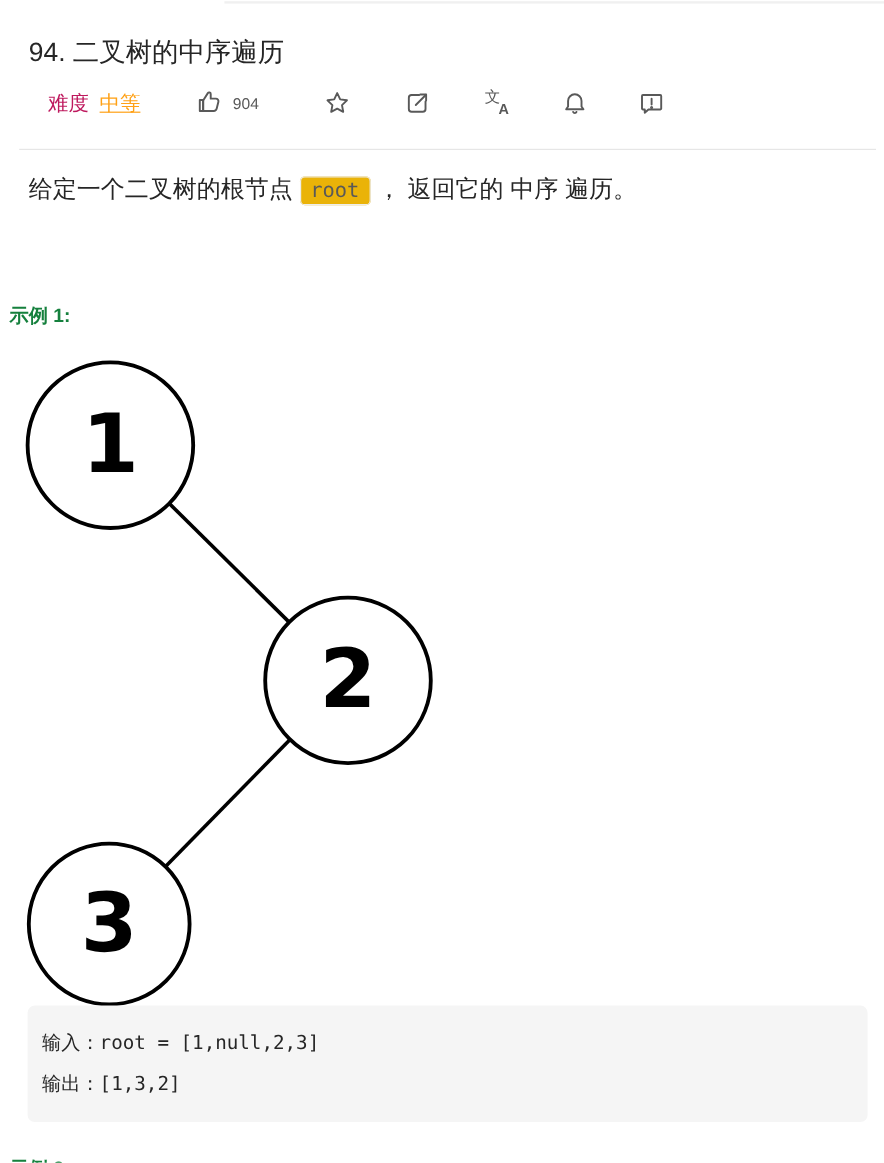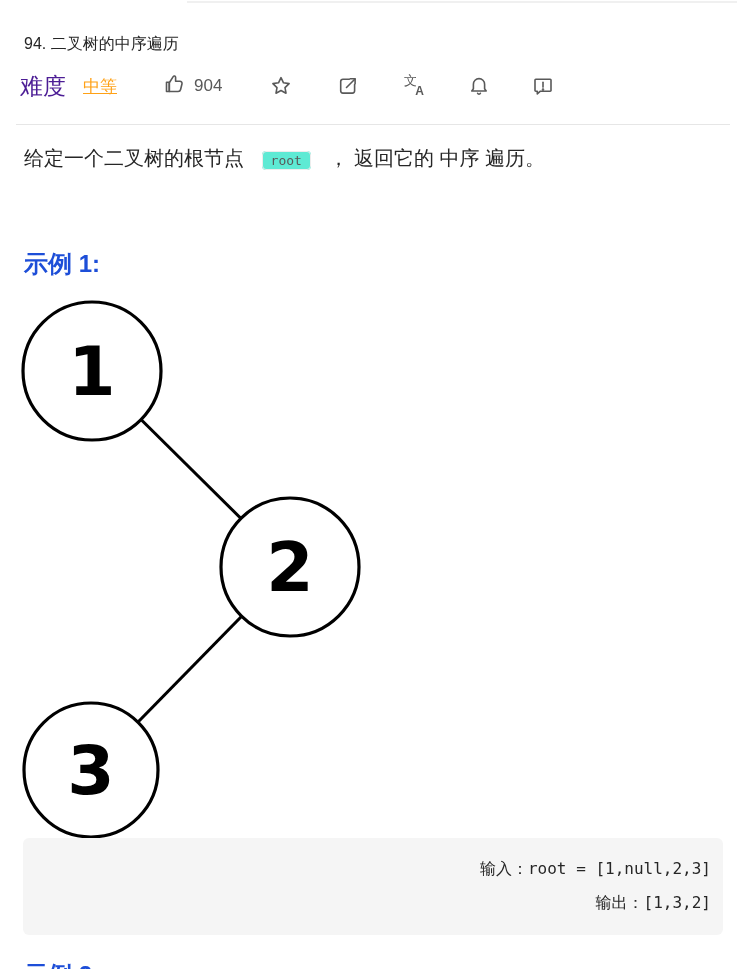--- a/index.html
+++ b/index.html
@@ -7,51 +7,51 @@
   body {
     position:relative;
     background:#ffffff;
     overflow:hidden;
     font-family:"Liberation Sans","DejaVu Sans",sans-serif;
     color:#262626;
   }
   .top-partial-line { position:absolute; top:1px; left:187px; right:0; height:2px; background:#f0f0f0; }
   .problem-title {
     position:absolute; top:30px; left:24px;
-    font-size:16px; line-height:28px; font-weight:500; color:#262626;
+    font-size:22px; line-height:28px; font-weight:500; color:#262626;
   }
   .meta-row { position:absolute; top:72px; left:0; right:0; height:28px; }
   .meta-row > * { position:absolute; top:0; height:28px; display:flex; align-items:center; }
-  .difficulty-label { left:20px; font-size:23px; color:#4c1d95; }
+  .difficulty-label { left:40px; font-size:17px; color:#be185d; }
   .difficulty-value { left:83px; font-size:17px; cursor:pointer;text-decoration:underline; }
-  .like-group { left:162px; gap:8px; color:#595959; font-size:17px; cursor:pointer; }
+  .like-group { left:162px; gap:8px; color:#595959; font-size:13px; cursor:pointer; }
   .icon-btn { cursor:pointer; }
   .icon-btn svg { display:block; }
   .star-btn { left:269px; } .share-btn { left:336px; }
   .translate-btn { left:402px; } .bell-btn { left:467px; } .feedback-btn { left:531px; }
   .translate-glyph { position:relative; width:24px; height:24px; color:#595959; }
   .translate-glyph .zh { position:absolute; top:0px; left:2px; font-size:13px; line-height:13px; }
   .translate-glyph .latin { position:absolute; bottom:1px; right:2px; font-size:12px; line-height:12px; font-weight:600; }
   .divider { position:absolute; top:124px; left:16px; width:714px; height:1px; background:#e6e6e6; }
   .description { position:absolute; top:142px; left:24px; width:690px; font-size:20px; line-height:32px; color:#262626; }
   .inline-code {
     font-family:"DejaVu Sans Mono","Liberation Mono",monospace;
-    font-size:13px; color:#595959; background:#5eead4;
-    border:1px solid #ededed; border-radius:4px; padding:1px 8px; margin:0 12px;
+    font-size:17px; color:#595959; background:#eab308;
+    border:1px solid #ededed; border-radius:4px; padding:1px 8px; margin:0 0;
   }
   .bold-term { font-weight:normal; }
-  .example-label { position:absolute; left:24px; font-size:24px; line-height:28px; font-weight:bold; color:#1d4ed8; }
+  .example-label { position:absolute; left:8px; font-size:16px; line-height:28px; font-weight:bold; color:#15803d; }
   .example-1-label { top:250px; }
   .example-2-label { top:961px; }
   .tree-figure { position:absolute; top:294px; left:0; width:380px; height:550px; }
   .code-block {
     position:absolute; top:838px; left:23px; width:700px; height:97px;
     background:#f5f5f5; border-radius:6px; padding:14px 12px;
     font-family:"DejaVu Sans Mono","Liberation Mono",monospace;
-    font-size:16px; line-height:34px; color:#262626; white-space:pre;text-align:right;
+    font-size:16px; line-height:34px; color:#262626; white-space:pre;
   }
 </style>
 </head>
 <body>
 
 <div class="top-partial-line"></div>
 
 <h1 class="problem-title">94. 二叉树的中序遍历</h1>
 
 <div class="meta-row">

